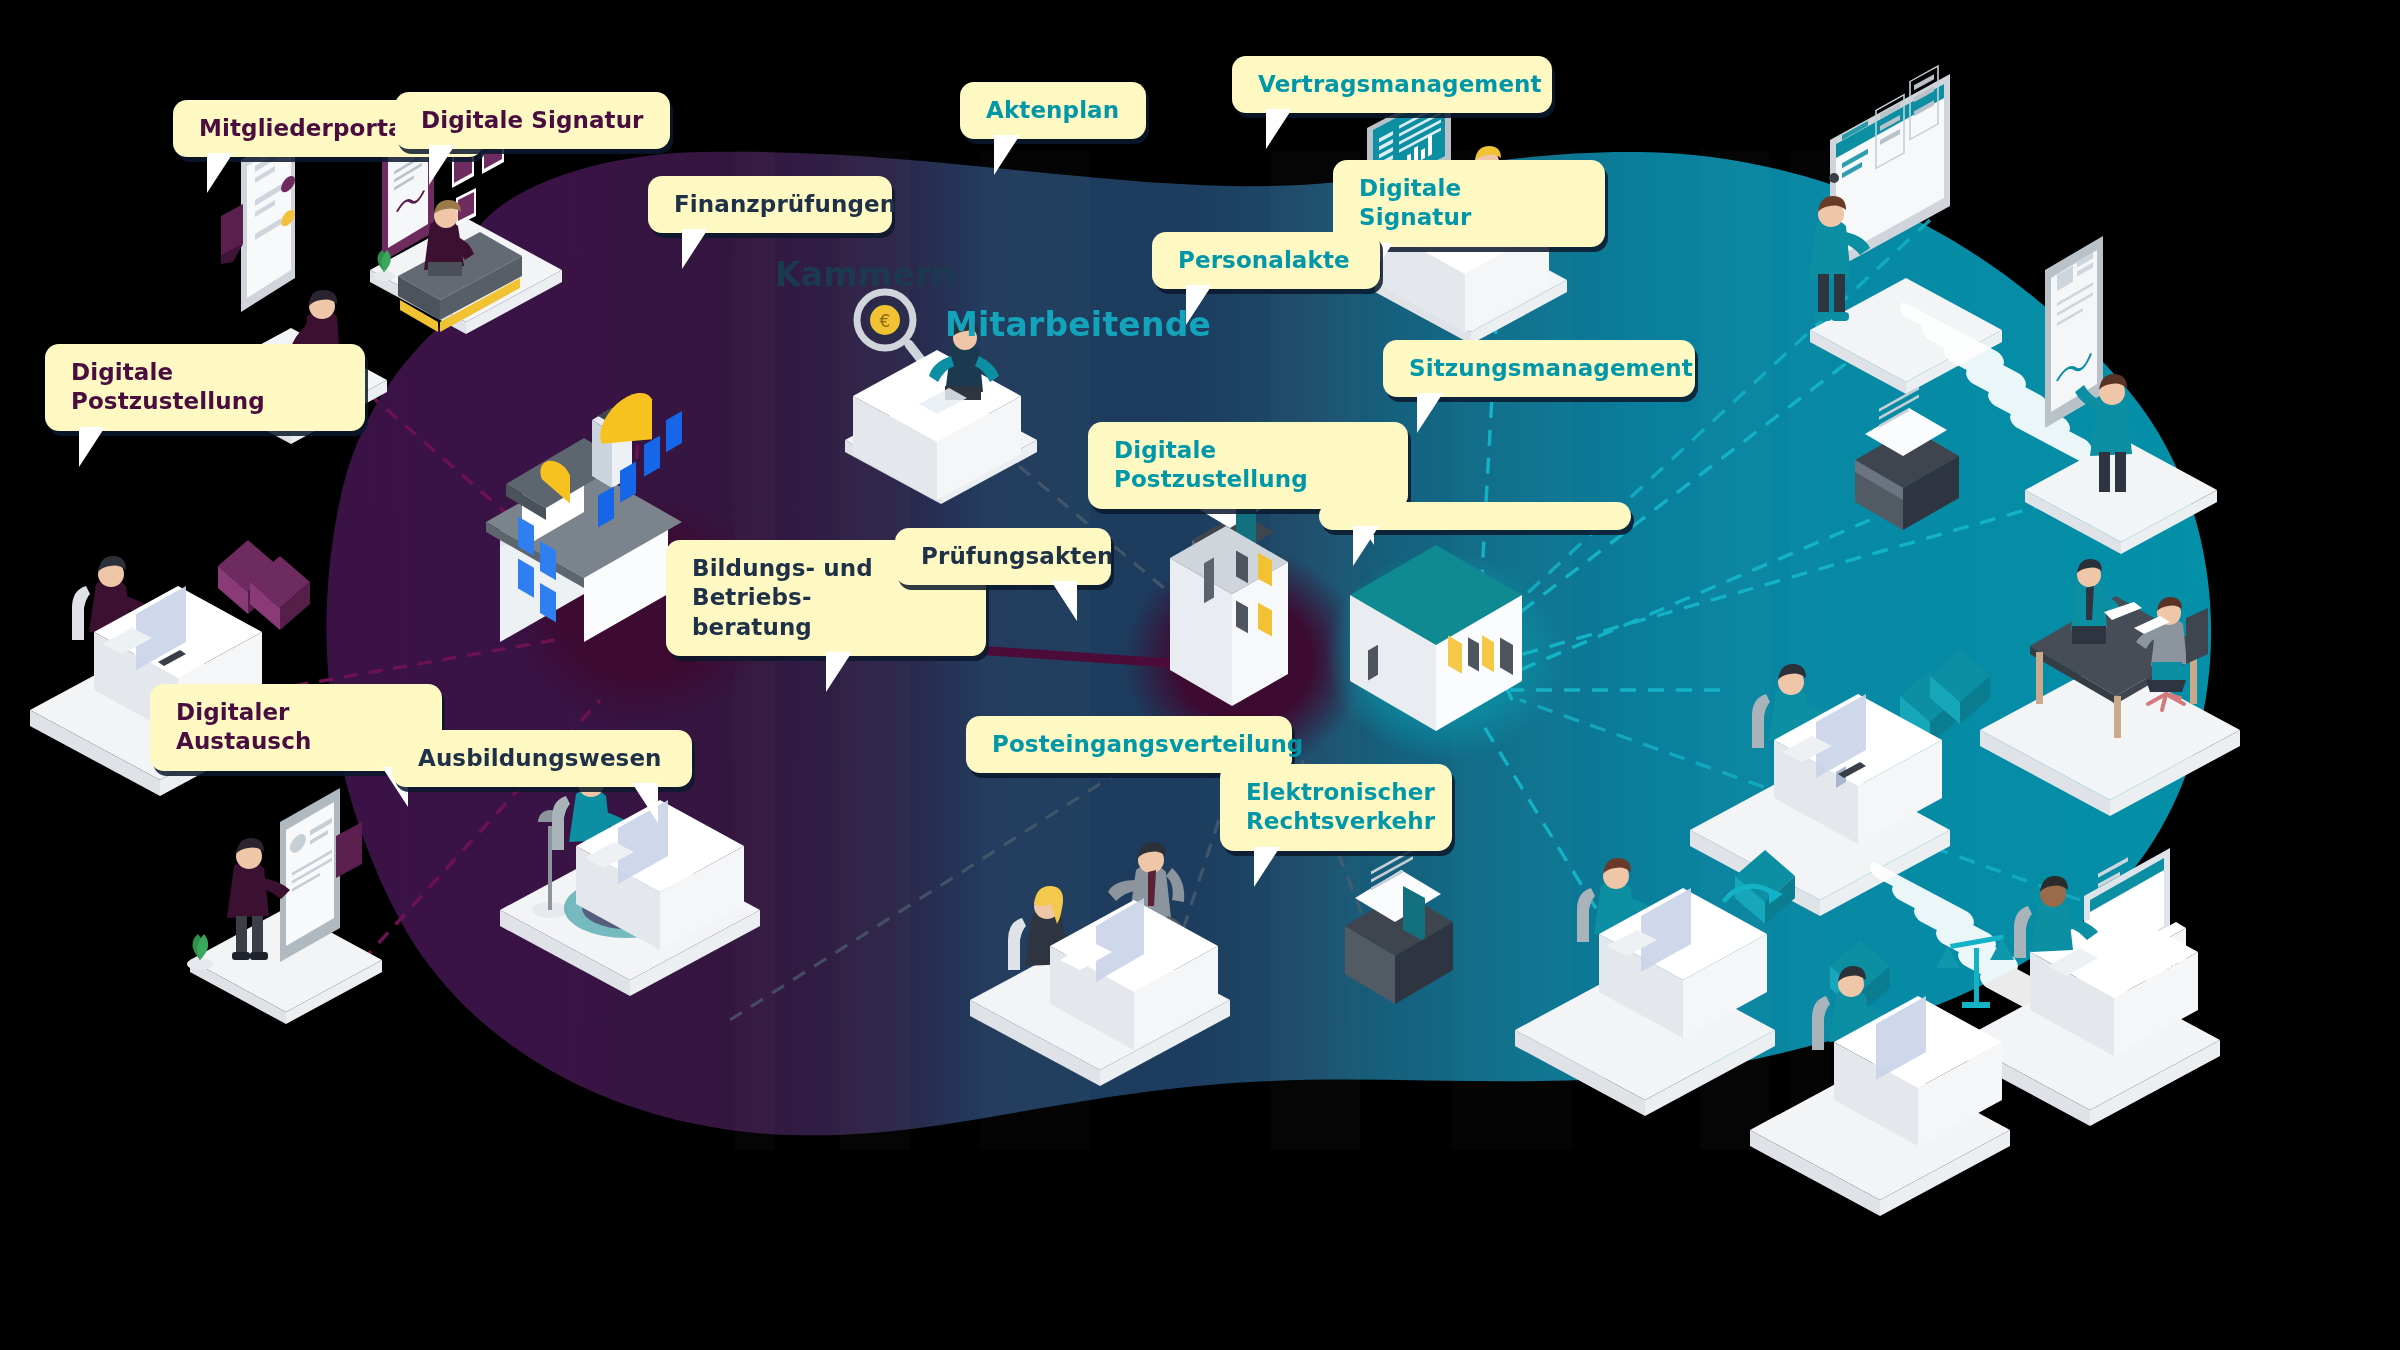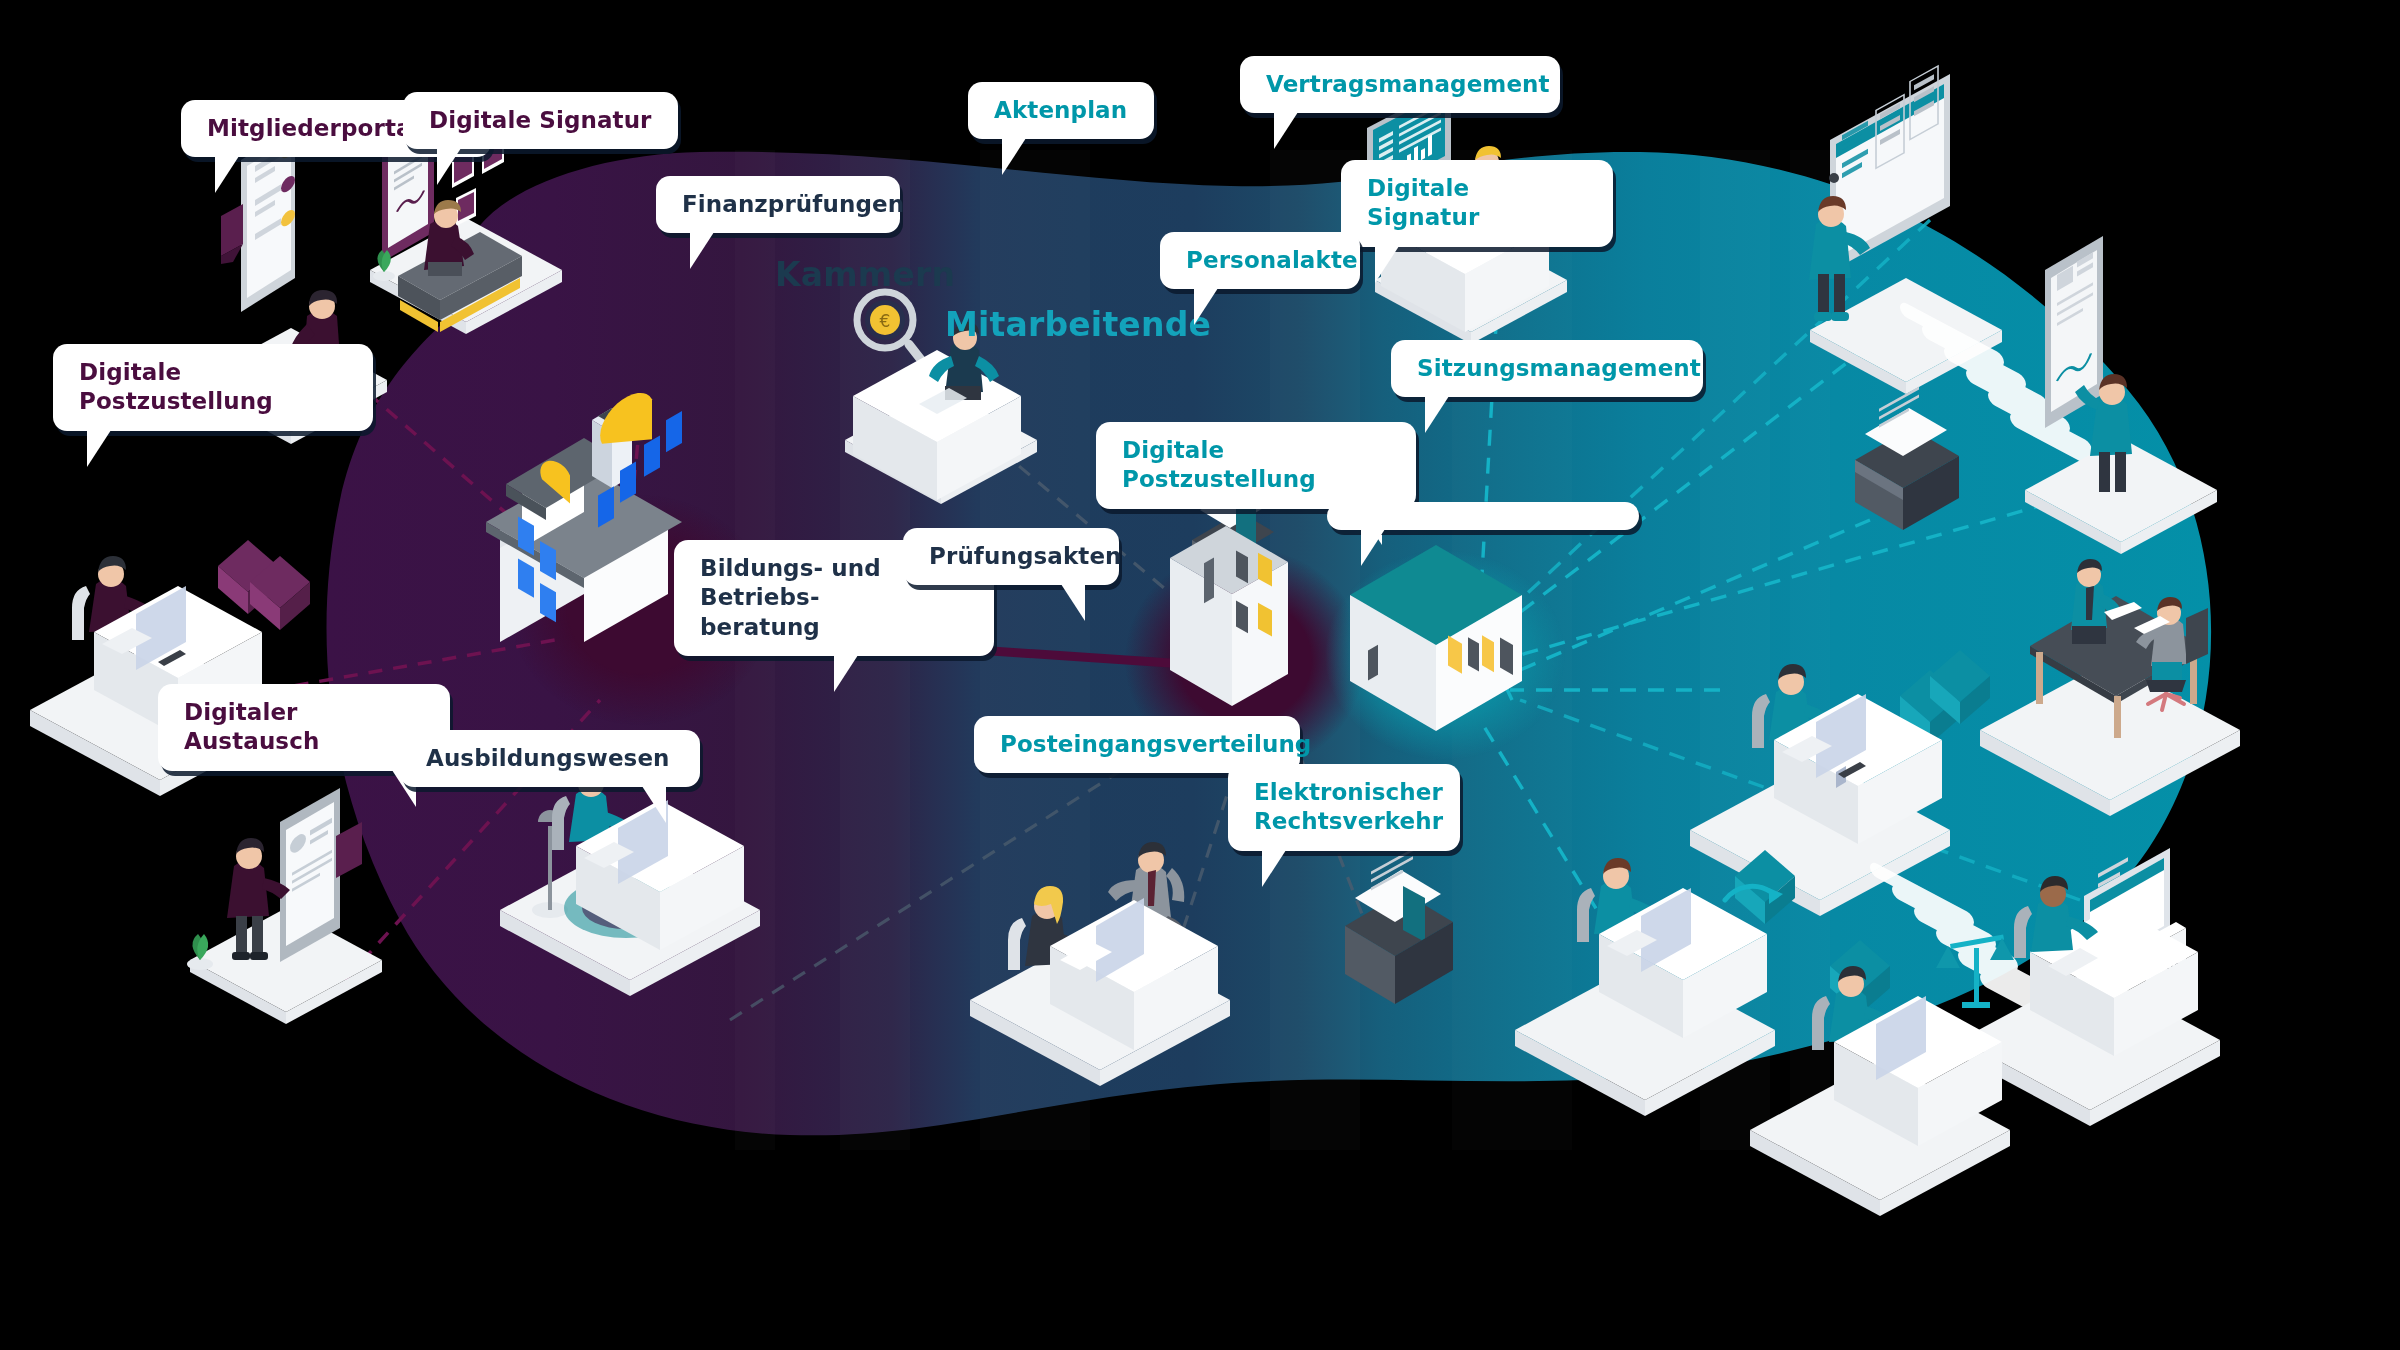--- a/index.html
+++ b/index.html
@@ -6,27 +6,26 @@
   html,body{margin:0;padding:0;background:#000;}
   #stage{
     position:relative;width:2400px;height:1350px;background:#000;overflow:hidden;
     font-family:"DejaVu Sans","Liberation Sans",sans-serif;
   }
   #blobsvg{position:absolute;left:0;top:0;width:2400px;height:1350px;}
   .layer{position:absolute;left:0;top:0;width:2400px;height:1350px;}
 
   
   .bubble{
-    position:absolute;background:#ffffff;border-radius:14px;
+    position:absolute;background:#fef9c3;border-radius:14px;
     padding:14px 26px;box-sizing:border-box;
     font-size:23px;font-weight:bold;line-height:1.28;
     white-space:pre-line;letter-spacing:.1px;
     box-shadow:3px 5px 0 rgba(10,25,45,.85);
     z-index:60;
-    margin-left:8px;
   }
   .bubble .tail{
     position:absolute;width:0;height:0;border-style:solid;
   }
   .bubble.p{color:#4a0d3f;}
   .bubble.n{color:#1f3148;}
   .bubble.t{color:#0097a9;}
 
   
   .tail.dl{border-width:0 0 40px 26px;border-color:transparent transparent transparent #fff;left:34px;bottom:-36px;}
@@ -739,21 +738,21 @@
   <div class="bigword" id="w-kammern">Kammern</div>
   <div class="bigword" id="w-mitarbeitende">Mitarbeitende</div>
 
   <div id="callout-host">
       <div class="bubble p" style="left: 173px; top: 100px; width: 310px;"><span>Mitgliederportal</span><span class="tail dl"></span></div>
       <div class="bubble p" style="left: 395px; top: 92px; width: 275px;"><span>Digitale Signatur</span><span class="tail dl"></span></div>
       <div class="bubble n" style="left: 648px; top: 176px; width: 244px;"><span>Finanzprüfungen</span><span class="tail dl"></span></div>
       <div class="bubble t" style="left: 960px; top: 82px; width: 186px;"><span>Aktenplan</span><span class="tail dl"></span></div>
       <div class="bubble t" style="left: 1232px; top: 56px; width: 320px;"><span>Vertragsmanagement</span><span class="tail dl"></span></div>
       <div class="bubble t" style="left: 1333px; top: 160px; width: 272px;"><span>Digitale Signatur</span><span class="tail dl"></span></div>
-      <div class="bubble t" style="left: 1152px; top: 232px; width: 200px;"><span>Personalakte</span><span class="tail dl"></span></div>
+      <div class="bubble t" style="left: 1152px; top: 232px; width: 228px;"><span>Personalakte</span><span class="tail dl"></span></div>
       <div class="bubble t" style="left: 1383px; top: 340px; width: 312px;"><span>Sitzungsmanagement</span><span class="tail dl"></span></div>
       <div class="bubble p" style="left: 45px; top: 344px; width: 320px;"><span>Digitale Postzustellung</span><span class="tail dl"></span></div>
       <div class="bubble t" style="left: 1088px; top: 422px; width: 320px;"><span>Digitale Postzustellung</span><span class="tail dr"></span></div>
       <div class="bubble t" style="left: 1319px; top: 502px; width: 312px;"><span class="tail dl"></span></div>
       <div class="bubble n" style="left: 666px; top: 540px; width: 320px;"><span>Bildungs- und Betriebs-
 beratung</span><span class="tail dm"></span></div>
       <div class="bubble n" style="left: 895px; top: 528px; width: 216px;"><span>Prüfungsakten</span><span class="tail dr"></span></div>
       <div class="bubble p" style="left: 150px; top: 684px; width: 292px;"><span>Digitaler Austausch</span><span class="tail dr"></span></div>
       <div class="bubble n" style="left: 392px; top: 730px; width: 300px;"><span>Ausbildungswesen</span><span class="tail dr"></span></div>
       <div class="bubble t" style="left: 966px; top: 716px; width: 326px;"><span>Posteingangsverteilung</span><span class="tail dr"></span></div>

